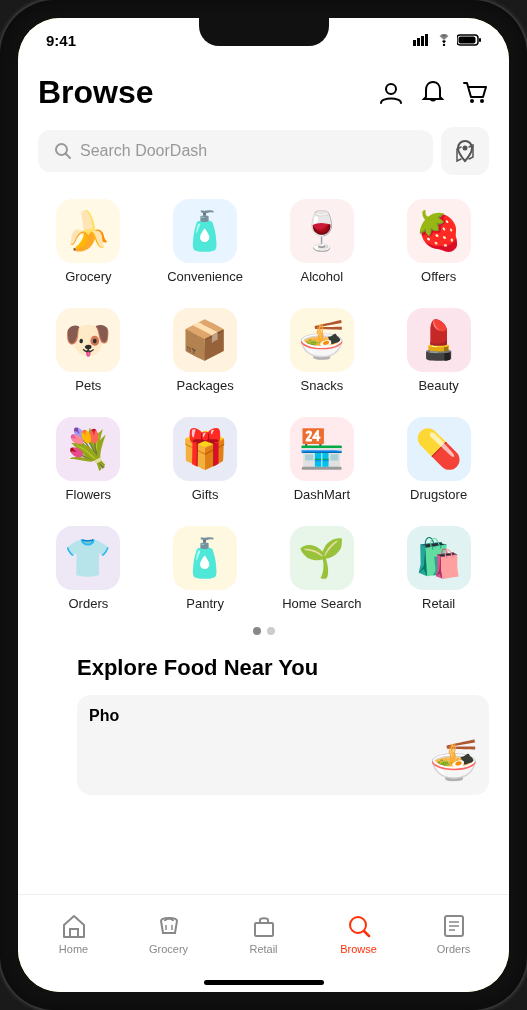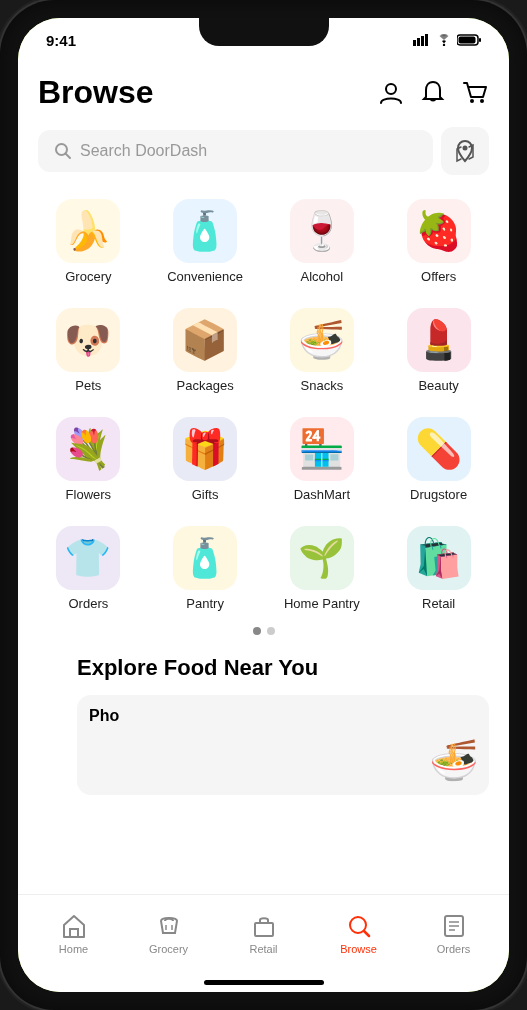--- a/index.html
+++ b/index.html
@@ -408,21 +408,21 @@
           <div class="category-item">
     <div class="category-icon icon-apparel">👕</div>
     <span class="category-label">Orders</span>
   </div>
           <div class="category-item">
     <div class="category-icon icon-pantry">🧴</div>
     <span class="category-label">Pantry</span>
   </div>
           <div class="category-item">
     <div class="category-icon icon-homegoods">🌱</div>
-    <span class="category-label">Home Pantry</span>
+    <span class="category-label">Home Search</span>
   </div>
           <div class="category-item">
     <div class="category-icon icon-retail">🛍️</div>
     <span class="category-label">Retail</span>
   </div>
         </div>
 
       <div class="page-dots">
         <div class="dot dot-active"></div>
         <div class="dot dot-inactive"></div>

